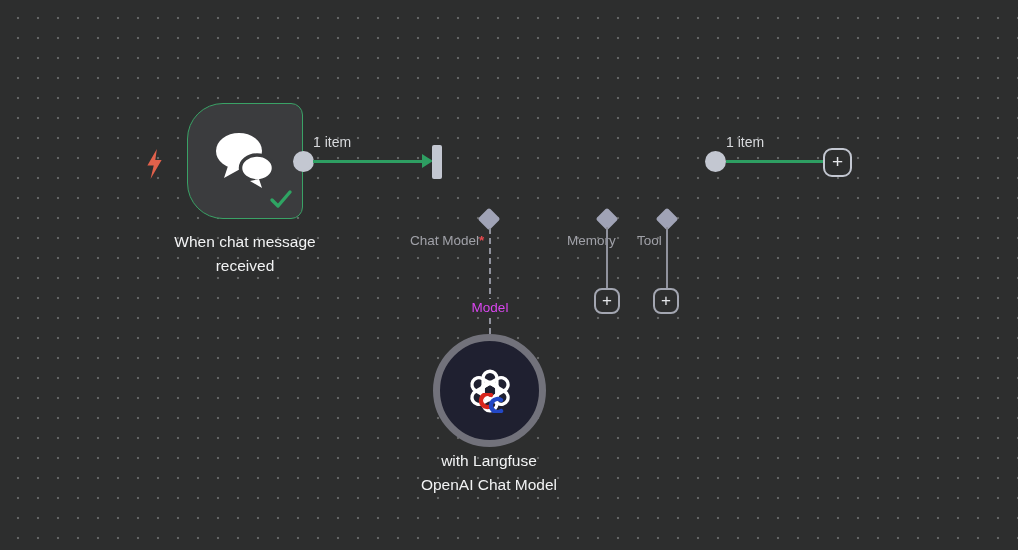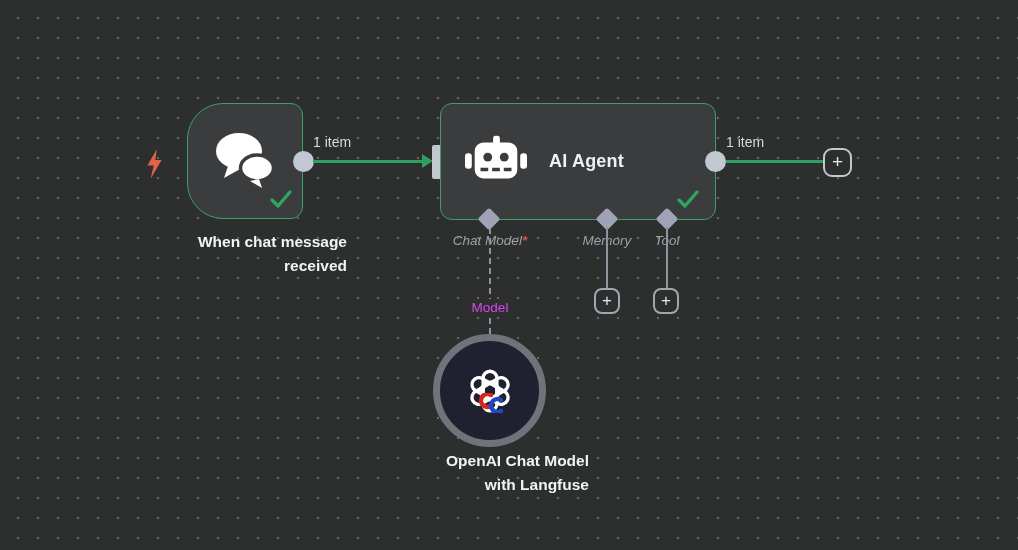--- a/index.html
+++ b/index.html
@@ -44,31 +44,31 @@
     position:absolute;left:422px;top:154px;width:0;height:0;
     border-top:7px solid transparent;border-bottom:7px solid transparent;
     border-left:11px solid #2e9e62;
   }
   .items-label{
     position:absolute;color:#d8dadd;font-size:14px;
   }
   .items1{left:313px;top:134px;width:111px;}
   .items2{left:726px;top:134px;width:97px;}
   .node-title{
-    position:absolute;color:#f2f3f4;font-weight:bold;font-size:15.5px;
-    text-align:right;line-height:24px;
+    position:absolute;color:#f2f3f4;font-weight:normal;font-size:15.5px;
+    text-align:center;line-height:24px;
   }
   .title-trigger{left:143px;top:230px;width:204px;}
   .title-model{left:389px;top:449px;width:200px;}
   .diamond{
     position:absolute;width:16px;height:16px;background:#a0a3b6;
     transform:rotate(45deg);border-radius:2px;
   }
   .sub-label{
-    position:absolute;color:#a0a1a8;font-size:13.5px;text-align:center;font-style:italic;
+    position:absolute;color:#a0a1a8;font-size:13.5px;
   }
   .asterisk{color:#e5484d;font-weight:bold;}
   .sub-line{position:absolute;width:2px;background:#90929d;}
   .dashed-line{
     position:absolute;left:489px;top:228px;height:116px;width:0;
     border-left:2px dashed #90929d;
   }
   .model-label{
     position:absolute;left:450px;top:299px;width:80px;text-align:center;
     color:#d946ef;font-size:13.5px;background:#2d2e2e;padding:1px 0;
@@ -118,41 +118,20 @@
     </span>
   </div>
   <div class="out-circle out-trigger"></div>
   <div class="node-title title-trigger">When chat message received</div>
 
   <div class="conn-line conn1"></div>
   <div class="conn-arrow"></div>
   <div class="items-label items1">1 item</div>
   <div class="in-rect"></div>
 
-  <div class="node agent-node">
-    <span>
-      <svg width="62" height="50" viewBox="0 0 64 50">
-        <rect x="29" y="0" width="7" height="10" rx="2.5" fill="#ffffff"></rect>
-        <rect x="0" y="18" width="7" height="16" rx="3" fill="#ffffff"></rect>
-        <rect x="57" y="18" width="7" height="16" rx="3" fill="#ffffff"></rect>
-        <rect x="10" y="7" width="44" height="37" rx="9" fill="#ffffff"></rect>
-        <circle cx="23.5" cy="22" r="4.6" fill="#3b3c3e"></circle>
-        <circle cx="40.5" cy="22" r="4.6" fill="#3b3c3e"></circle>
-        <rect x="16" y="33" width="8" height="3.6" fill="#3b3c3e"></rect>
-        <rect x="28" y="33" width="8" height="3.6" fill="#3b3c3e"></rect>
-        <rect x="40" y="33" width="8" height="3.6" fill="#3b3c3e"></rect>
-      </svg>
-    </span>
-    <span class="agent-title">AI Agent</span>
-    <span class="check check-agent">
-      <svg width="24" height="20" viewBox="0 0 24 20">
-        <polyline points="3,11 9,17 21,3" fill="none" stroke="#2fa463" stroke-width="3.4" stroke-linecap="round" stroke-linejoin="round"></polyline>
-      </svg>
-    </span>
-  </div>
   <div class="out-circle out-agent"></div>
 
   <div class="diamond" style="left:481px;top:211px;"></div>
   <div class="diamond" style="left:599px;top:211px;"></div>
   <div class="diamond" style="left:659px;top:211px;"></div>
 
   <div class="sub-label" style="left:410px;top:233px;width:160px;"><span>Chat Model</span><span class="asterisk">*</span></div>
   <div class="sub-label" style="left:567px;top:233px;width:80px;">Memory</div>
   <div class="sub-label" style="left:637px;top:233px;width:60px;">Tool</div>
 
@@ -185,22 +164,22 @@
       </span>
       <span class="langfuse-badge">
         <svg width="31" height="20" viewBox="0 0 31 20">
           <path d="M 14 2 A 6.5 6.5 0 1 0 14 13" fill="none" stroke="#d7261d" stroke-width="4.4" stroke-linecap="round"></path>
           <path d="M 24 7 A 6.5 6.5 0 1 0 24 18" fill="none" stroke="#2348c6" stroke-width="4.4" stroke-linecap="round"></path>
         </svg>
       </span>
     </div>
   </div>
   <div class="node-title title-model">
+    <div>with Langfuse</div>
     <div>OpenAI Chat Model</div>
-    <div>with Langfuse</div>
   </div>
 
   <div class="conn-line conn2"></div>
   <div class="items-label items2">1 item</div>
   <div class="plus-btn plus-big">
       <span>+</span>
     </div>
 
 </div>
 

